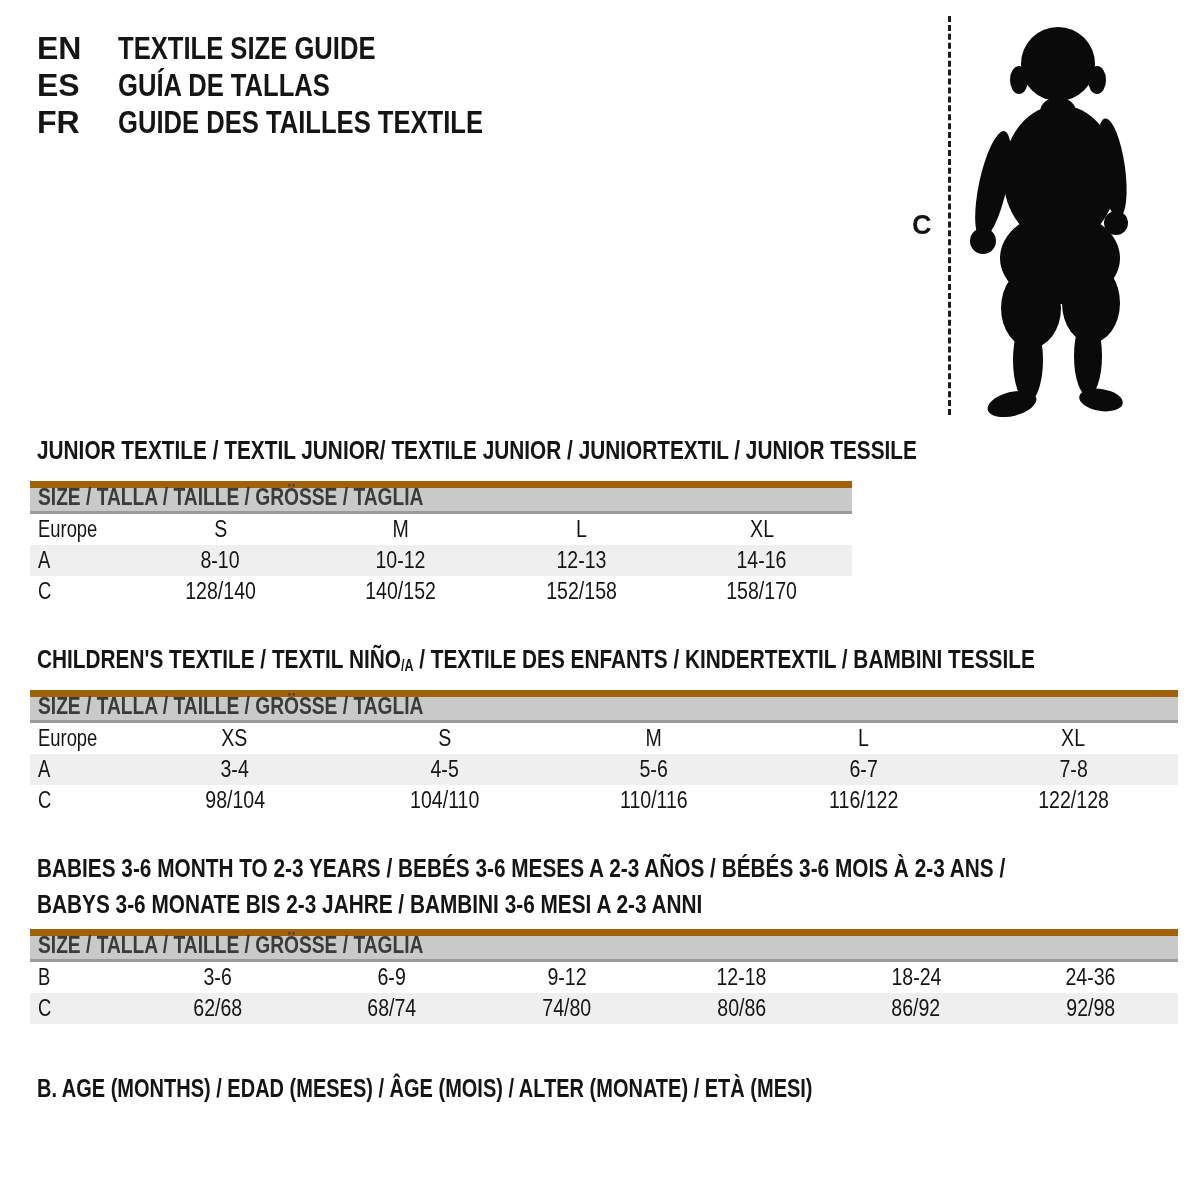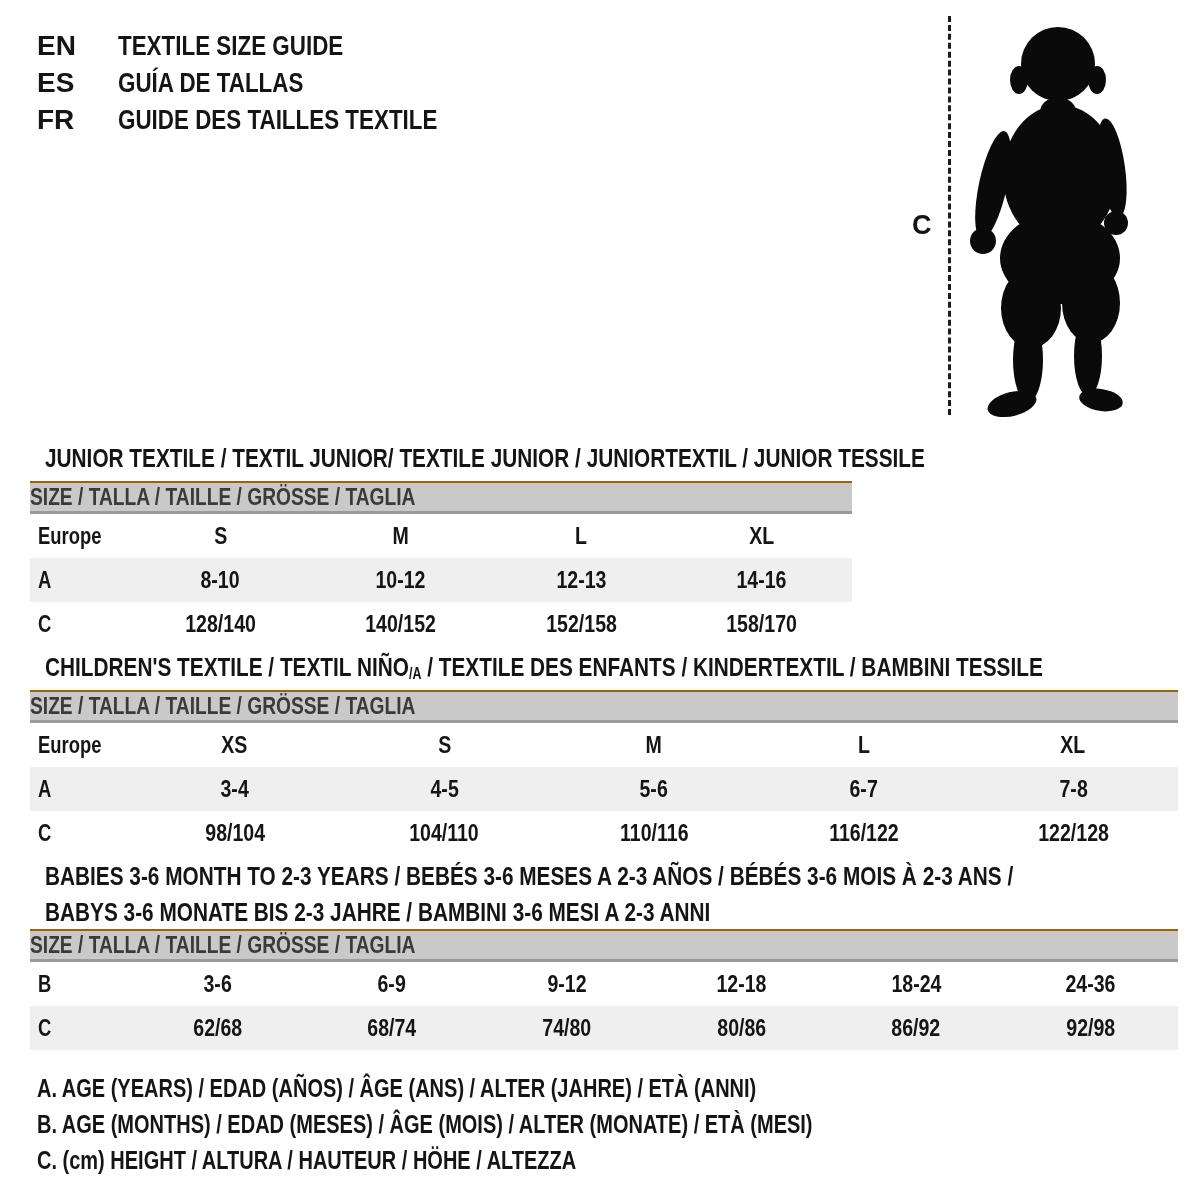--- a/index.html
+++ b/index.html
@@ -6,41 +6,41 @@
   .page{
     position:relative;width:1200px;height:1200px;background:#ffffff;
     font-family:"Liberation Sans",sans-serif;color:#151515;overflow:hidden;
   }
   
   .cx{display:inline-block;transform:scaleX(.8);transform-origin:0 50%;white-space:nowrap;}
   .cxc{display:inline-block;transform:scaleX(.85);transform-origin:50% 50%;white-space:nowrap;}
 
   
   .lang{position:absolute;left:37px;top:30px;}
-  .lang-row{display:flex;height:37px;font-size:28px;font-weight:700;}
+  .lang-row{display:flex;align-items:center;height:37px;font-size:32px;font-weight:700;}
   .lang-code{width:81px;flex:0 0 81px;}
 
   
   .dash-line{position:absolute;left:948px;top:16px;height:399px;width:0;border-left:3px dashed #1c1c1c;}
   .c-label{position:absolute;left:912px;top:210px;font-size:27px;font-weight:700;}
   .silhouette{position:absolute;left:960px;top:20px;width:185px;height:398px;}
 
   
-  .sect{position:absolute;margin:8px;font-size:26px;font-weight:700;line-height:30px;}
+  .sect{position:absolute;margin:0;font-size:26px;font-weight:700;line-height:30px;}
   .subA{font-size:.6em;position:relative;top:.18em;}
 
   
   .table{position:absolute;}
   .bar{
     height:33px;box-sizing:border-box;background:#c9c9c9;
-    border-top:2px solid #a16207;border-bottom:3px solid #9a9a9a;
-    display:flex;align-items:flex-end;
+    border-top:7px solid #a16207;border-bottom:3px solid #9a9a9a;
+    display:flex;align-items:flex-end;padding-left:8px;
     font-size:24px;font-weight:700;color:#3a3a3a;
   }
-  .trow{display:flex;align-items:center;height:44px;font-size:23px;font-weight:700;}
+  .trow{display:flex;align-items:center;height:31px;font-size:23px;font-weight:400;justify-content:flex-end;}
   .trow.shaded{background:#efefef;}
   .tlabel{width:100px;flex:0 0 100px;padding-left:8px;box-sizing:border-box;}
   .tcell{flex:1;text-align:center;}
 
   
   .legend{position:absolute;left:37px;top:1070px;font-size:25px;font-weight:700;line-height:36px;}
   .legend div{height:36px;}
 </style>
 </head>
 <body>
@@ -172,18 +172,16 @@
       <div class="tcell"><span class="cxc">62/68</span></div>
       <div class="tcell"><span class="cxc">68/74</span></div>
       <div class="tcell"><span class="cxc">74/80</span></div>
       <div class="tcell"><span class="cxc">80/86</span></div>
       <div class="tcell"><span class="cxc">86/92</span></div>
       <div class="tcell"><span class="cxc">92/98</span></div>
     </div>
   </div>
 
   <div class="legend">
-    <div><span class="cx">A. AGE (YEARS) / EDAD (AÑOS) / ÂGE (ANS) / ALTER (JAHRE) / ETÀ (ANNI)</span></div>
     <div><span class="cx">B. AGE (MONTHS) / EDAD (MESES) / ÂGE (MOIS) / ALTER (MONATE) / ETÀ (MESI)</span></div>
-    <div><span class="cx">C. (cm) HEIGHT / ALTURA / HAUTEUR / HÖHE / ALTEZZA</span></div>
   </div>
 
 </div>
 
 </body></html>

